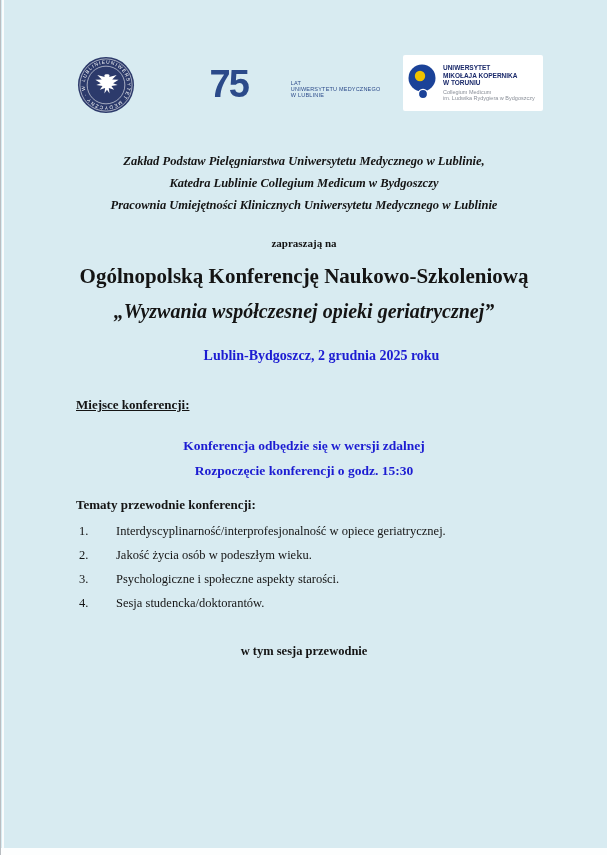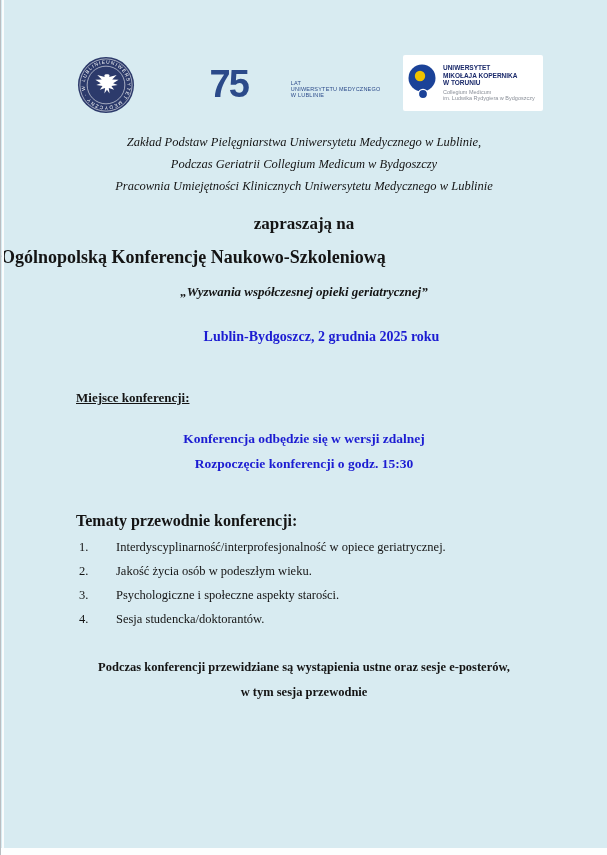--- a/index.html
+++ b/index.html
@@ -45,55 +45,55 @@
     background:#ffffff; width:140px; height:56px; border-radius:2px;
     display:flex; align-items:center; padding:2px 4px; box-sizing:border-box;
     font-family:"Liberation Sans", sans-serif;
   }
   .umk-mark { flex:0 0 auto; margin-right:5px; }
   .umk-title { color:#1b2a6b; font-weight:bold; font-size:6.5px; line-height:7.5px; }
   .umk-sub { color:#8a8f98; font-size:5.5px; line-height:6.5px; margin-top:2px; }
 
   
   .org-block {
-    margin-top: 14px;
+    margin-top: 33px;
     text-align: center;
     font-size: 12.5px;
-    font-weight: normal;
+    font-weight: bold;
     font-style: italic;
     line-height: 22px;
     flex: 0 0 auto;
   }
   .invite-intro {
     margin-top: 19px; text-align:center;
-    font-size: 17px; font-weight: bold; line-height:16px; flex:0 0 auto;
+    font-size: 11px; font-weight: bold; line-height:16px; flex:0 0 auto;
   }
   .conf-type {
-    margin-top: 16px; 
-    font-size: 18px; font-weight: bold; line-height:18px; flex:0 0 auto;
+    margin-top: 16px; text-align:center;
+    font-size: 21px; font-weight: bold; line-height:18px; flex:0 0 auto;
   }
   .conf-title {
     margin-top: 14px; text-align:center;
-    font-size: 13px; font-weight: bold; font-style: italic; line-height:24px; flex:0 0 auto;
+    font-size: 20px; font-weight: bold; font-style: italic; line-height:24px; flex:0 0 auto;
   }
   .conf-date {
     margin-top: 24px; text-align:center;
     font-size: 14px; font-weight: bold; line-height:18px; color:#1c1cd2; flex:0 0 auto;margin-left:35px;
   }
   .venue-heading {
-    margin-top: 43px; margin-left: 75px;
+    margin-top: 31px; margin-left: 75px;
     font-size: 13px; font-weight: bold; text-decoration: underline; line-height:17px; flex:0 0 auto;
   }
   .venue-lines {
     margin-top: 20px; text-align:center;
     font-size: 13.5px; font-weight: bold; color:#1c1cd2; line-height:25px; flex:0 0 auto;
   }
   .topics-heading {
-    margin-top: 36px; margin-left: 75px;
-    font-size: 16px; font-weight: bold; line-height:17px; flex:0 0 auto;
+    margin-top: 13px; margin-left: 75px;
+    font-size: 13px; font-weight: bold; line-height:17px; flex:0 0 auto;
   }
   .topics-list { margin-top: 6px; margin-left: 78px; flex:0 0 auto; }
   .topic-row { display:flex; font-size:12.5px; line-height:24px; }
   .topic-num { width:37px; flex:0 0 auto; }
   .sessions-note {
     margin-top: 24px; text-align:center;
     font-size: 12.5px; font-weight:bold; line-height:25px; flex:0 0 auto;
   }
   .publication-note {
     margin-top: 19px; margin-left: 75px; margin-right:60px;
@@ -146,21 +146,21 @@
         <div class="umk-sub">
           <div>Collegium Medicum</div>
           <div>im. Ludwika Rydygiera w Bydgoszczy</div>
         </div>
       </div>
     </div>
   </div>
 
   <div class="org-block">
     <div>Zakład Podstaw Pielęgniarstwa Uniwersytetu Medycznego w Lublinie,</div>
-    <div>Podczas Geriatrii Collegium Medicum w Bydgoszczy</div>
+    <div>Katedra Lublinie Collegium Medicum w Bydgoszczy</div>
     <div>Pracownia Umiejętności Klinicznych Uniwersytetu Medycznego w Lublinie</div>
   </div>
 
   <div class="invite-intro">zapraszają na</div>
   <div class="conf-type">Ogólnopolską Konferencję Naukowo-Szkoleniową</div>
   <div class="conf-title">„Wyzwania współczesnej opieki geriatrycznej”</div>
   <div class="conf-date">Lublin-Bydgoszcz, 2 grudnia 2025 roku</div>
 
   <div class="venue-heading">Miejsce konferencji:</div>
   <div class="venue-lines">
@@ -182,18 +182,17 @@
       <span class="topic-num">3.</span>
       <span class="topic-text">Psychologiczne i społeczne aspekty starości.</span>
     </div>
     <div class="topic-row">
       <span class="topic-num">4.</span>
       <span class="topic-text">Sesja studencka/doktorantów.</span>
     </div>
   </div>
 
   <div class="sessions-note">
-    <div>Podczas konferencji przewidziane są wystąpienia ustne oraz sesje e-posterów,</div>
     <div>w tym sesja przewodnie</div>
   </div>
 
   <div class="edge-bottom"></div>
 </div>
 
 </body></html>

